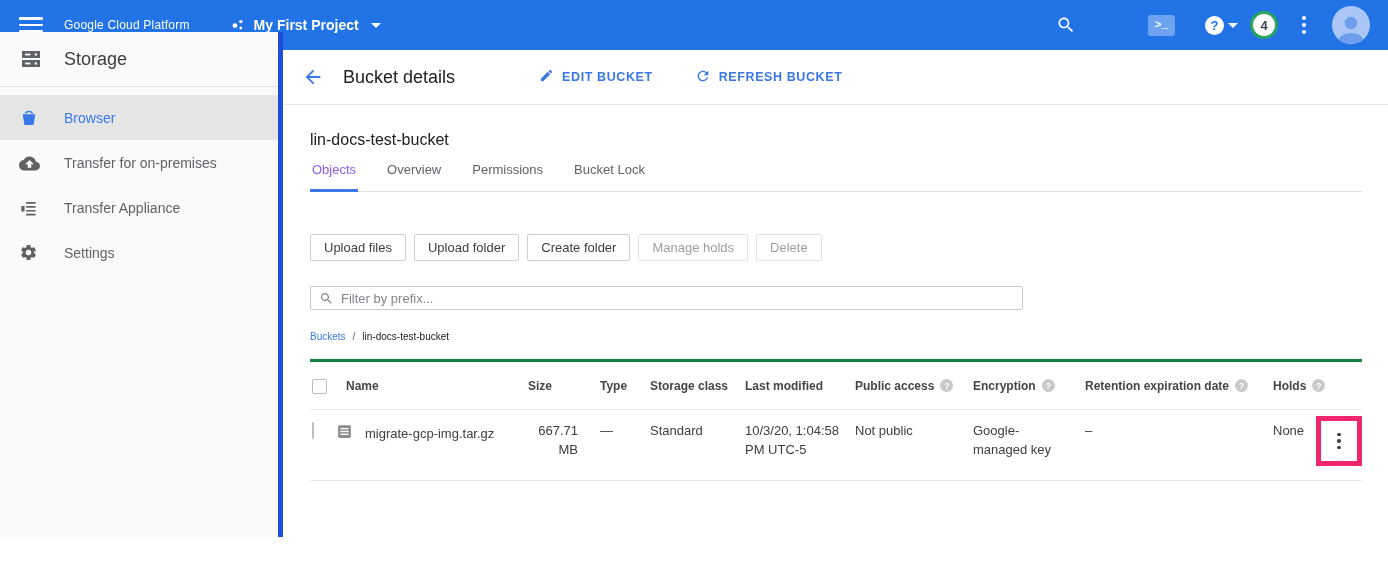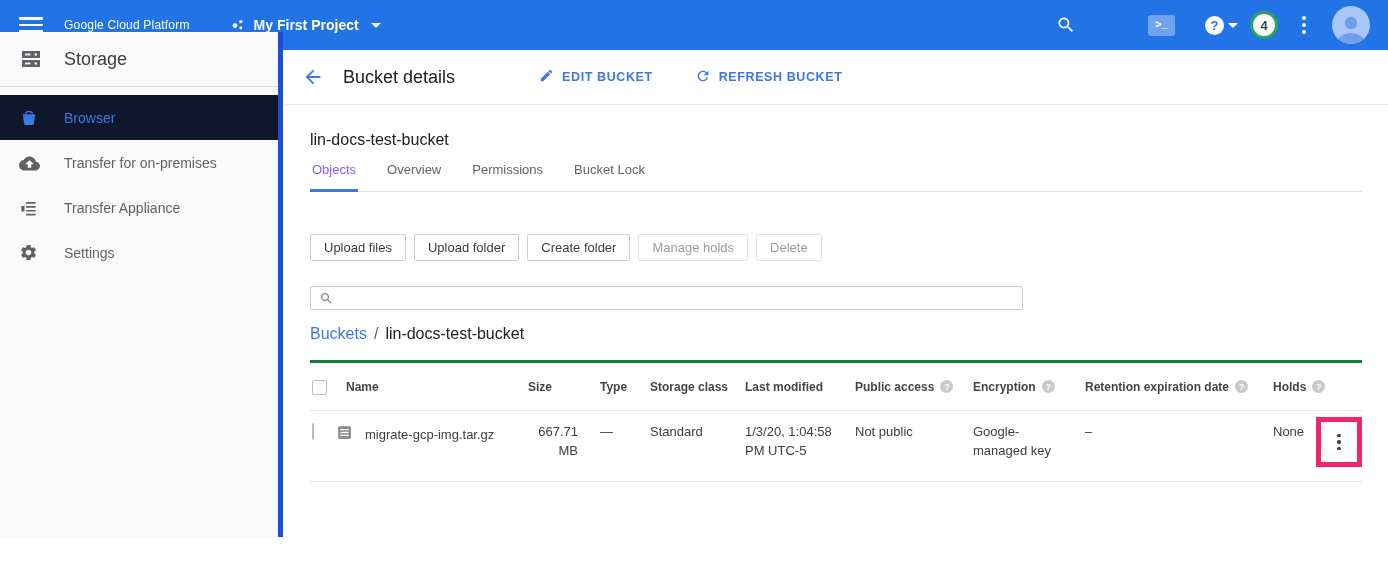--- a/index.html
+++ b/index.html
@@ -40,21 +40,21 @@
   
   .sidebar { position:absolute; top:32px; left:0; width:283px; bottom:0; background:#fafafa;
              border-right:5px solid #1d4ed8; }
   .side-header { height:55px; border-bottom:1px solid #e0e0e0; display:flex; align-items:center; }
   .side-header .s-icon { margin-left:18px; width:26px; display:flex; }
   .side-title { margin-left:20px; font-size:18px; color:#3c4043; }
   .side-items { padding-top:8px; }
   .side-item { height:45px; display:flex; align-items:center; cursor:pointer; }
   .side-item .side-icon { margin-left:19px; width:22px; display:flex; color:#616161; }
   .side-item .side-label { margin-left:23px; font-size:14px; color:#5f6368; }
-  .side-item.active { background:#0f172a; }
+  .side-item.active { background:#e5e5e5; }
   .side-item.active .side-label { color:#3b78e7; }
   .side-item.active .side-icon { color:#3b78e7; }
   .side-icon svg { fill:currentColor; }
 
   
   .main { position:absolute; top:50px; left:284px; right:0; bottom:0; background:#fff; }
   .main-header { height:55px; border-bottom:1px solid #e6e6e6; display:flex; align-items:center; }
   .back-btn { margin-left:16px; width:26px; height:26px; display:flex; align-items:center;
               justify-content:center; cursor:pointer; }
   .page-title { margin-left:17px; font-size:18px; color:#212121; }
@@ -77,21 +77,21 @@
           border-radius:2px; padding:5px 13px; cursor:pointer; white-space:nowrap; }
   .tbtn:disabled { color:#9e9e9e; border-color:#e2e2e2; cursor:default; }
 
   .filter-box { margin-top:25px; width:713px; height:24px; border:1px solid #c9c9c9; border-radius:2px;
                 display:flex; align-items:center; background:#fff; }
   .filter-box svg { margin:0 7px 0 8px; fill:#80868b; }
   .filter-input { border:none; outline:none; flex:1; font-family:inherit; font-size:13px; color:#3c4043;
                   background:transparent; }
   .filter-input::placeholder { color:#80868b; }
 
-  .breadcrumb { margin-top:15px; font-size:16px; display:flex; gap:7px; }
+  .breadcrumb { margin-top:21px; font-size:10px; display:flex; gap:7px; }
   .bc-link { color:#3b78e7; cursor:pointer; }
   .bc-sep { color:#5f6368; }
   .bc-current { color:#212121; }
 
   .table-wrap { margin-top:17px; border-top:3px solid #15803d; }
   .grid { display:grid;
           grid-template-columns:26px 192px 50px 67px 100px 104px 106px 100px 200px 61px 46px; }
   .thead { height:48px; align-items:center; border-bottom:1px solid #e9e9e9; }
   .th { font-size:12px; font-weight:bold; color:#464646; display:flex; align-items:center; gap:6px; }
   .tr { border-bottom:1px solid #e9e9e9; padding:12px 0 14px 0; min-height:70px; align-items:start; }
@@ -258,20 +258,21 @@
             <button class="tbtn">Upload folder</button>
             <button class="tbtn">Create folder</button>
             <button class="tbtn" disabled="">Manage holds</button>
             <button class="tbtn" disabled="">Delete</button>
           </div>
 
         <div class="filter-box">
           <svg width="15" height="15" viewBox="0 0 24 24">
               <path d="M15.5 14h-.79l-.28-.27C15.41 12.59 16 11.11 16 9.5 16 5.91 13.09 3 9.5 3S3 5.91 3 9.5 5.91 16 9.5 16c1.61 0 3.09-.59 4.23-1.57l.27.28v.79l5 4.99L20.49 19l-4.99-5zm-6 0C7.01 14 5 11.99 5 9.5S7.01 5 9.5 5 14 7.01 14 9.5 11.99 14 9.5 14z"></path>
             </svg>
+          <input class="filter-input" placeholder="Filter by prefix..." style="">
         </div>
 
         <div class="breadcrumb">
           <span class="bc-link">Buckets</span>
           <span class="bc-sep">/</span>
           <span class="bc-current">lin-docs-test-bucket</span>
         </div>
 
         <div class="table-wrap">
           <div class="grid thead" id="thead">
@@ -319,21 +320,21 @@
                       <rect x="3" y="3" width="18" height="18" rx="2" fill="#8d8d8d"></rect>
                       <rect x="6.2" y="7" width="11.6" height="1.9" fill="#fff"></rect>
                       <rect x="6.2" y="11" width="11.6" height="1.9" fill="#fff"></rect>
                       <rect x="6.2" y="15" width="11.6" height="1.9" fill="#fff"></rect>
                     </svg></span>
                   <span>migrate-gcp-img.tar.gz</span>
                 </div>
                 <div class="td c-size">667.71 MB</div>
                 <div class="td c-type">—</div>
                 <div class="td c-storage_class">Standard</div>
-                <div class="td c-last_modified">1/3/20, 1:04:58 PM UTC-5</div>
+                <div class="td c-last_modified">10/3/20, 1:04:58 PM UTC-5</div>
                 <div class="td c-public_access">Not public</div>
                 <div class="td c-encryption">Google-managed key</div>
                 <div class="td c-retention">–</div>
                 <div class="td c-holds">None</div>
                 <div class="td menu-cell">
                   <div class="annotation-box">
                     <div class="menu-btn">
                       <i></i>
                       <i></i>
                       <i></i>

